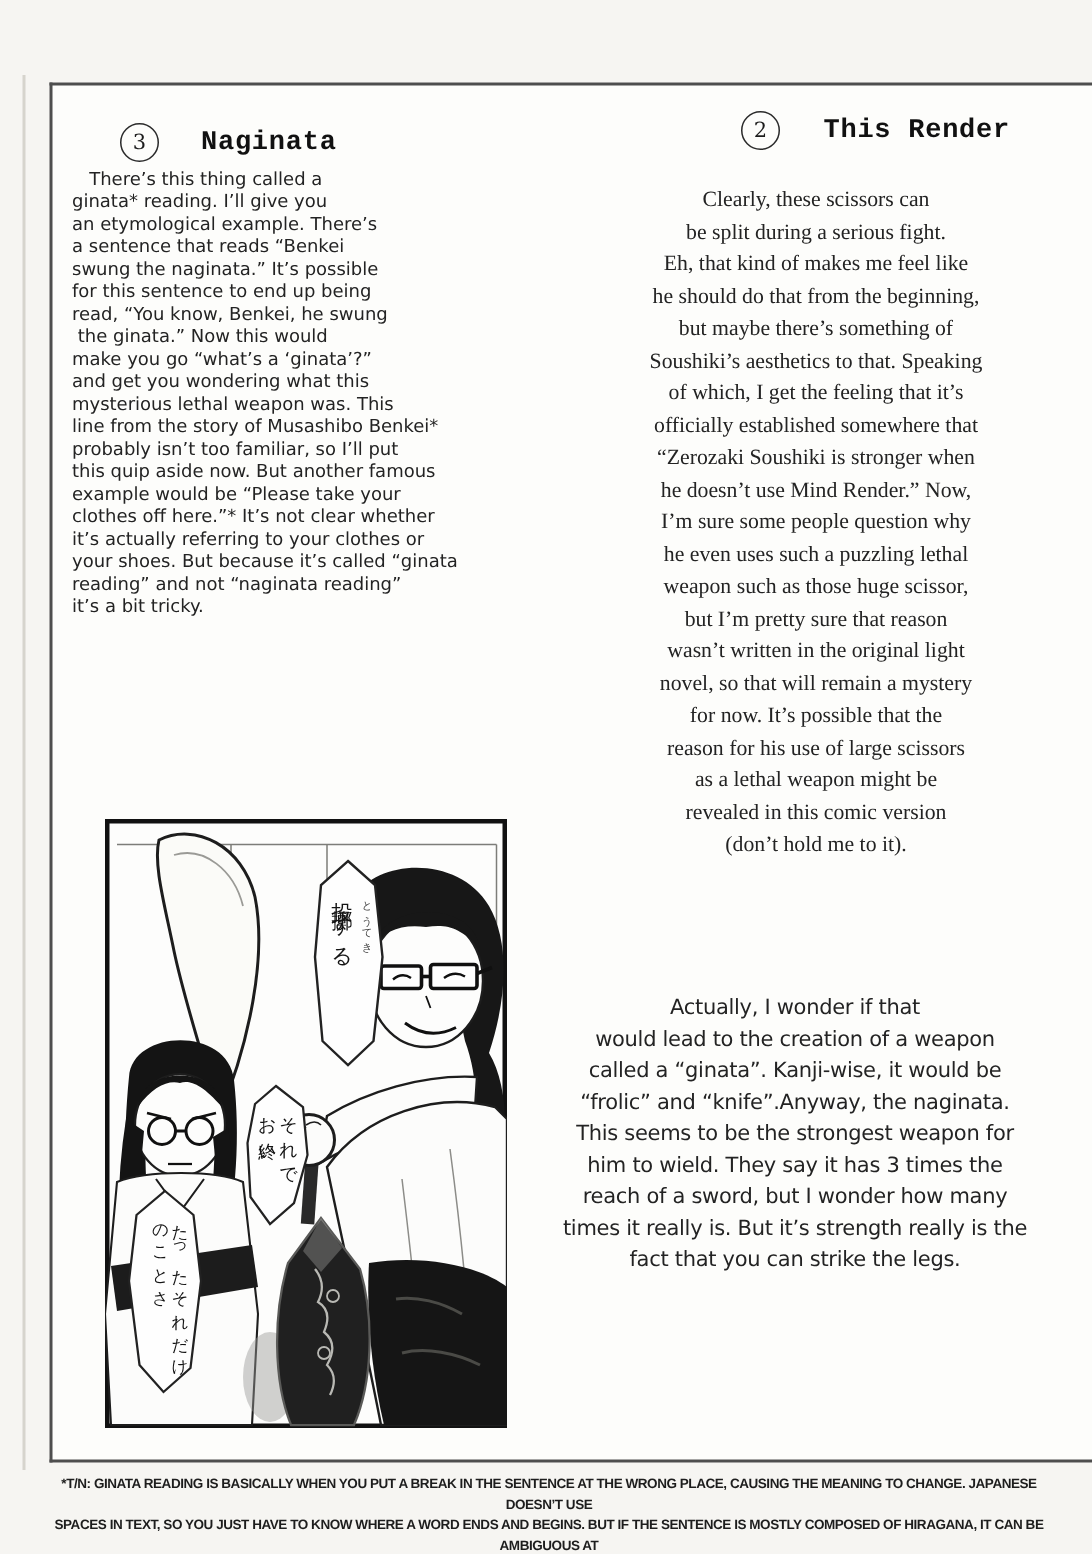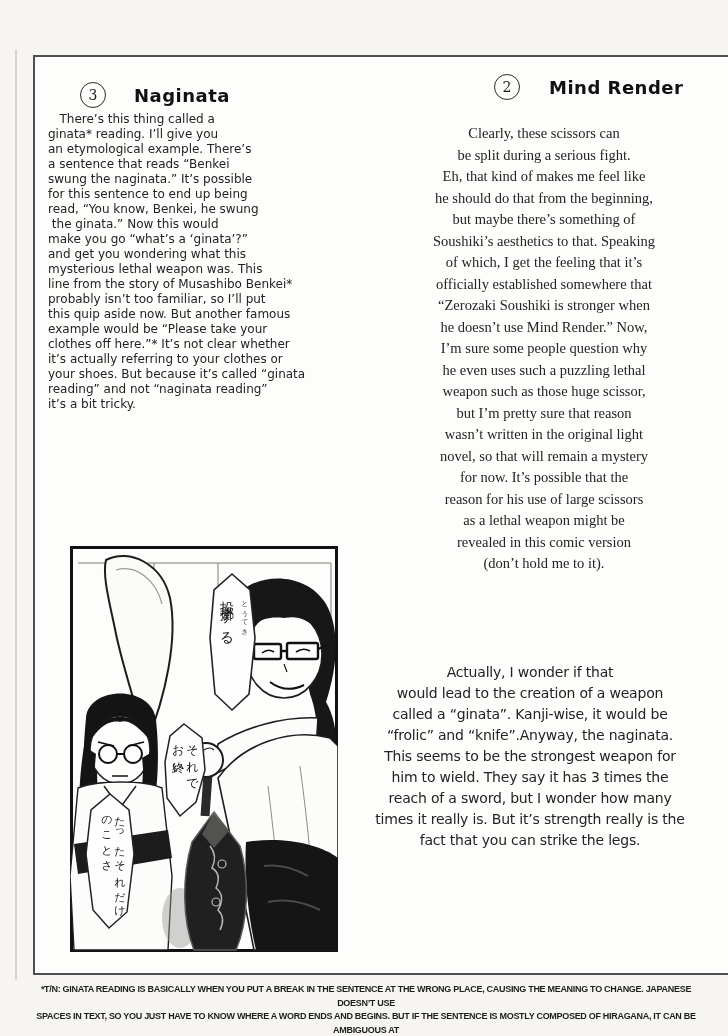--- a/index.html
+++ b/index.html
@@ -16,21 +16,21 @@
     border-top:2px solid #4e4e4e;border-left:2px solid #4e4e4e;border-bottom:2px solid #4e4e4e;
     background:#fdfdfb;box-sizing:border-box;
   }
   .section-header{position:absolute;display:flex;align-items:center;}
   .circle-num{
     display:inline-flex;align-items:center;justify-content:center;
     width:24px;height:24px;border:1.6px solid #2a2a2a;border-radius:50%;
     font-family:"DejaVu Serif",serif;font-size:14px;color:#1c1c1c;background:#fdfdfb;
   }
   .section-title{
-    font-weight:700;font-size:18px;letter-spacing:.5px;color:#111;
+    font-weight:700;font-size:18px;letter-spacing:.5px;color:#111;font-family:Liberation Mono, monospace;
   }
   .body-text{
     position:absolute;white-space:pre-wrap;color:#232323;
   }
   .left-body{left:48px;top:112px;width:346px;font-size:12px;line-height:15px;text-align:left;}
   .right-body1{left:366px;top:123px;width:356px;font-size:14.5px;line-height:21.5px;text-align:center;font-family:Liberation Serif, serif;}
   .right-body2{left:337px;top:662px;width:386px;font-size:14px;letter-spacing:-.2px;line-height:21px;text-align:center;}
   .manga-panel{position:absolute;left:70px;top:546px;width:268px;height:406px;}
   .manga-panel svg{display:block;width:268px;height:406px;}
   .jp-vert{
@@ -83,21 +83,21 @@
 this quip aside now. But another famous
 example would be “Please take your
 clothes off here.”* It’s not clear whether
 it’s actually referring to your clothes or
 your shoes. But because it’s called “ginata
 reading” and not “naginata reading”
 it’s a bit tricky.</div>
 
   <div class="section-header" style="left:494px;top:74px;">
     <span class="circle-num">2</span>
-    <span class="section-title" style="margin-left:29px;">Mind Render</span>
+    <span class="section-title" style="margin-left:29px;">This Render</span>
   </div>
   <div class="body-text right-body1">Clearly, these scissors can
 be split during a serious fight.
 Eh, that kind of makes me feel like
 he should do that from the beginning,
 but maybe there’s something of
 Soushiki’s aesthetics to that. Speaking
 of which, I get the feeling that it’s
 officially established somewhere that
 “Zerozaki Soushiki is stronger when

